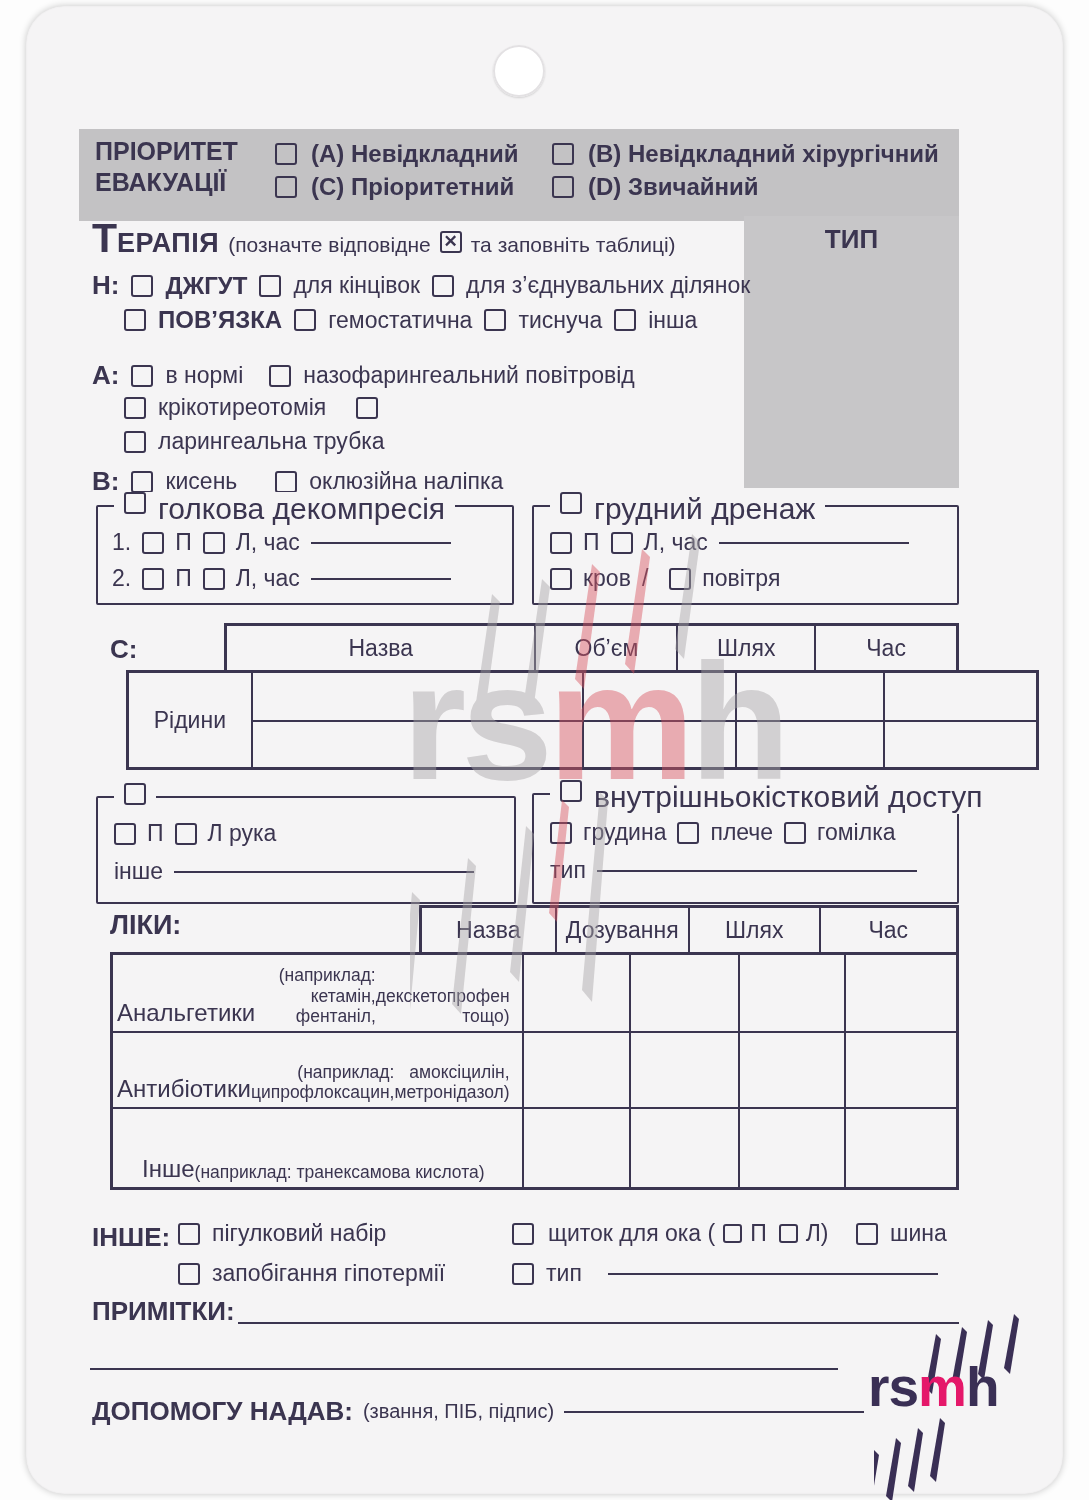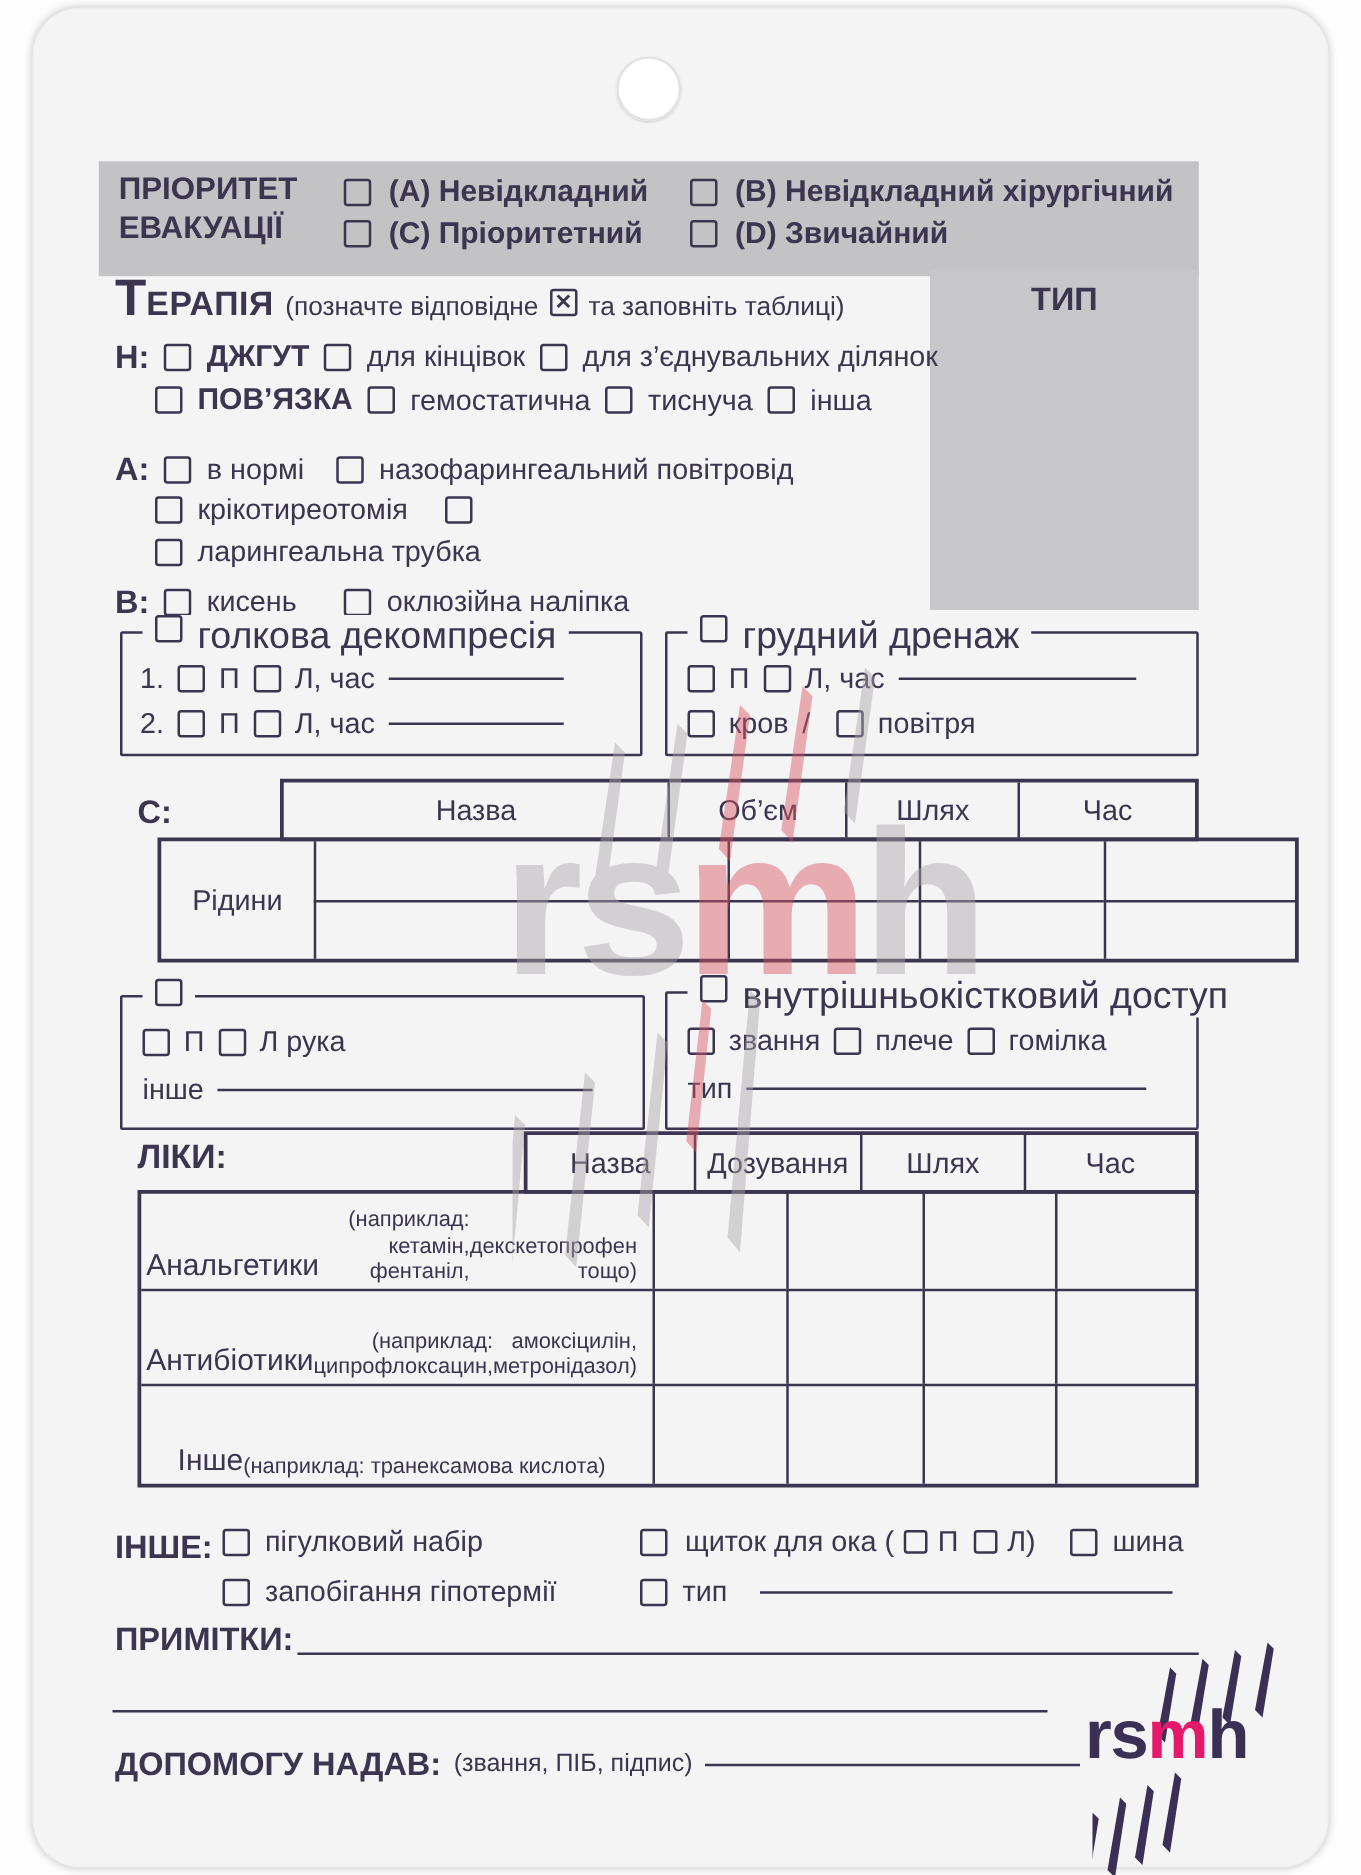--- a/index.html
+++ b/index.html
@@ -231,21 +231,21 @@
     </div>
   </div>
 
   <div class="fbox" style="left:532px;top:793px;width:427px;height:111px;">
     <div class="legend">
       <span class="cb"></span>
       <span>внутрішньокістковий доступ</span>
     </div>
     <div class="frow" style="left:16px;top:24px;">
       <span class="cb"></span>
-      <span>звання</span>
+      <span>грудина</span>
       <span class="cb"></span>
       <span>плече</span>
       <span class="cb"></span>
       <span>гомілка</span>
     </div>
     <div class="frow" style="left:16px;top:62px;">
       <span>тип</span>
       <span class="blank" style="width:320px;"></span>
     </div>
   </div>

